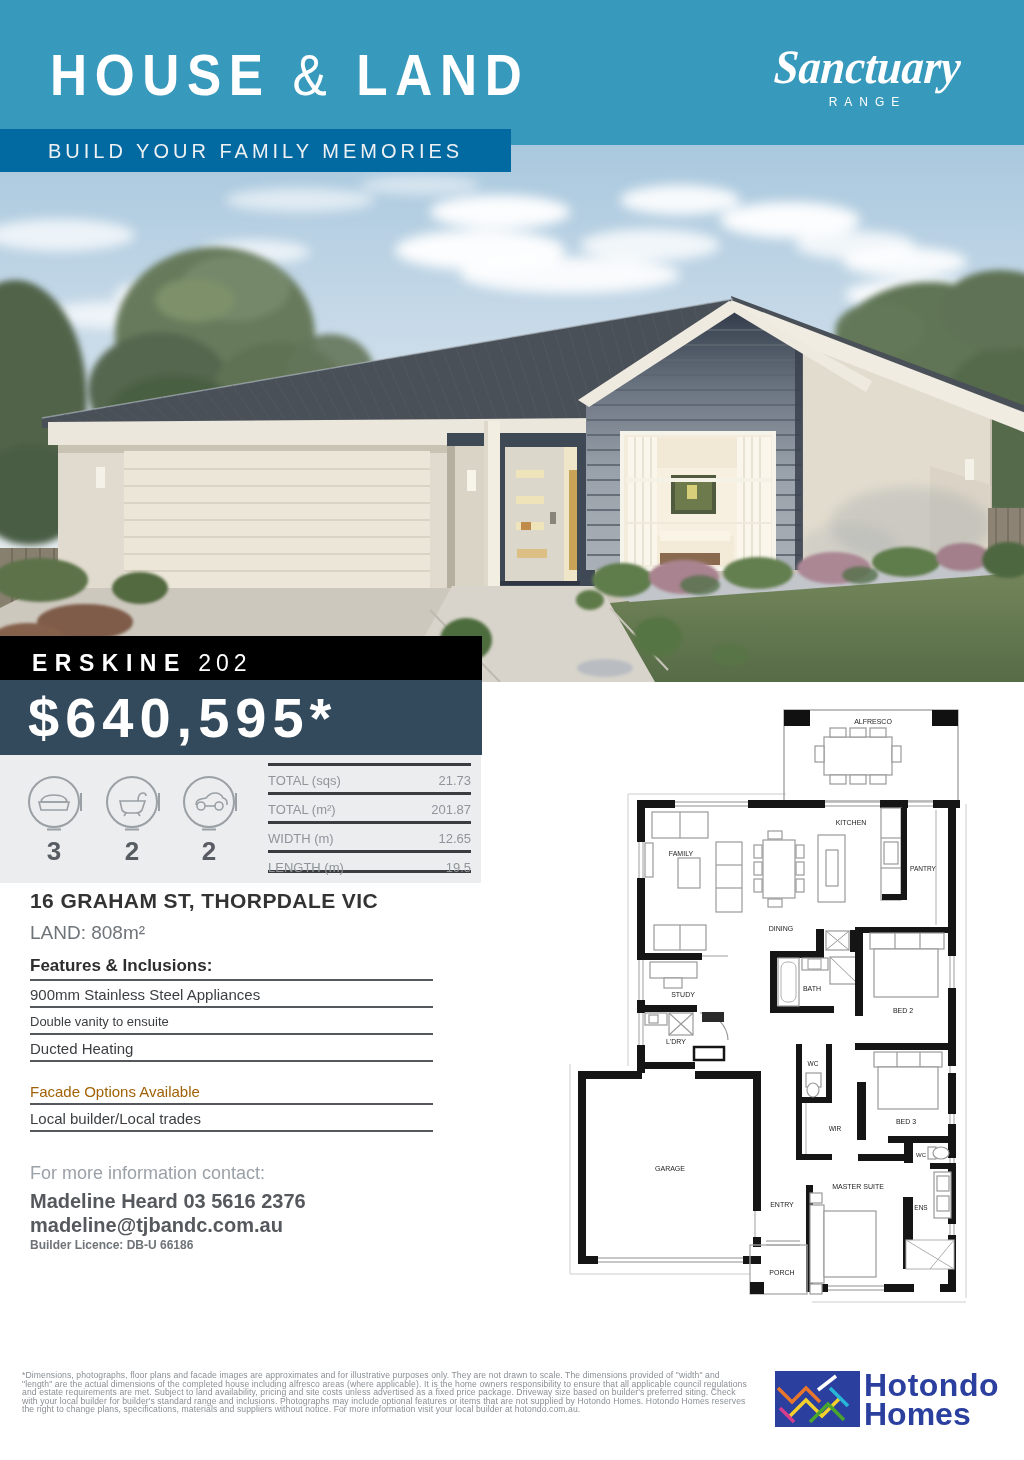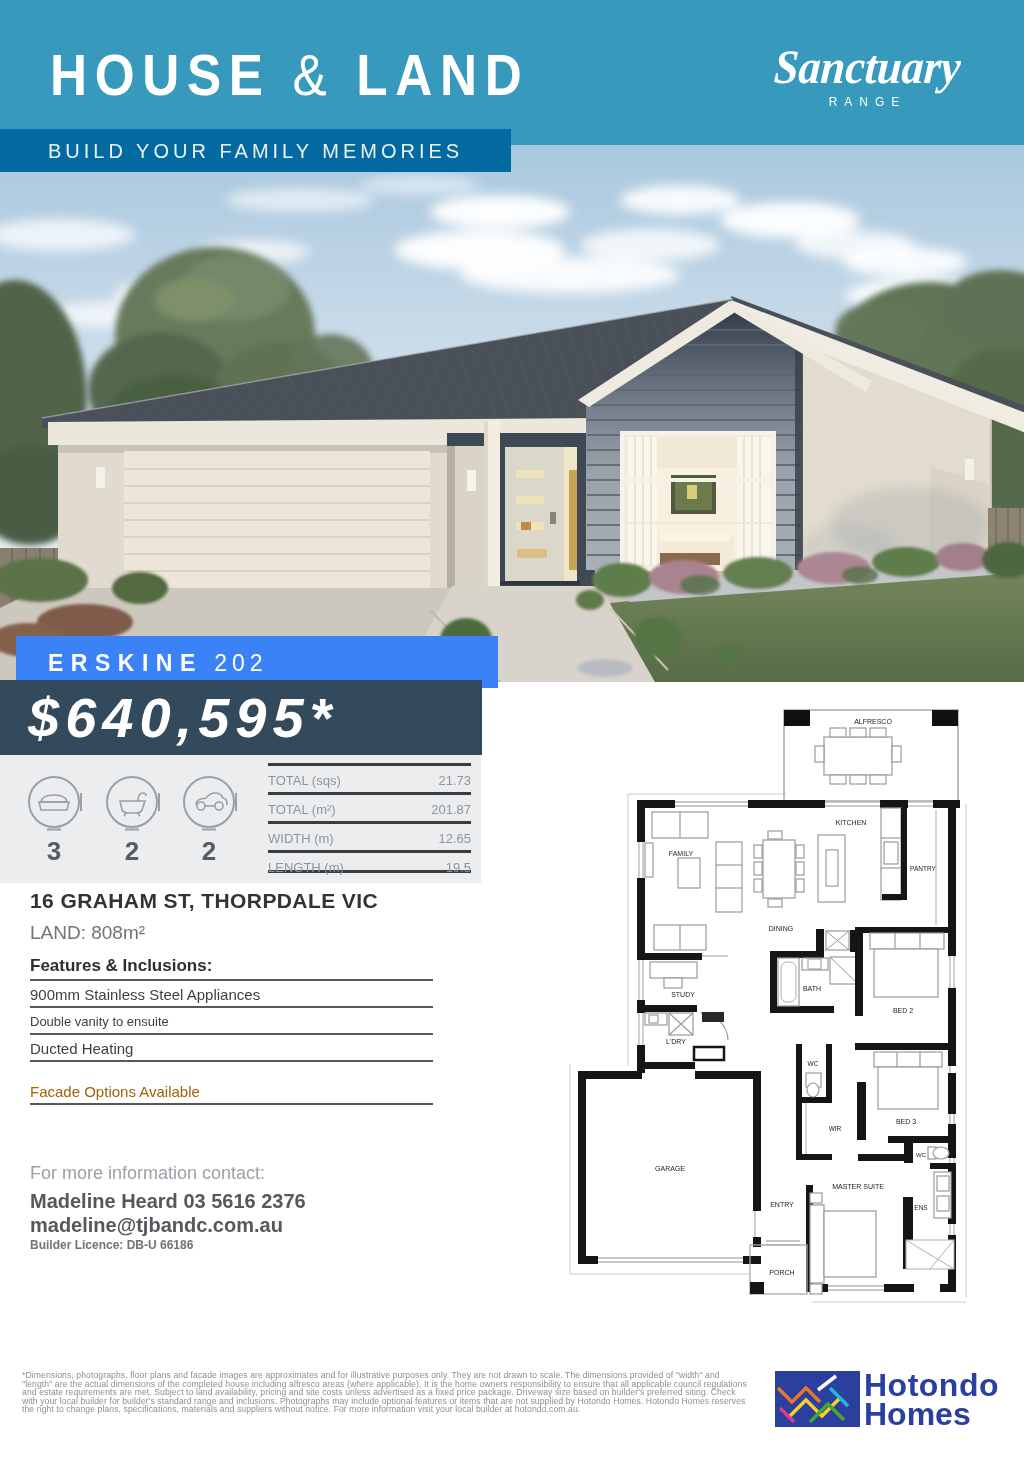--- a/index.html
+++ b/index.html
@@ -319,23 +319,23 @@
       <ellipse cx="658" cy="637" rx="24" ry="20" fill="#567544"></ellipse>
       <ellipse cx="590" cy="600" rx="14" ry="10" fill="#5f7a4a"></ellipse>
       <ellipse cx="730" cy="655" rx="18" ry="11" fill="#587546"></ellipse>
       <ellipse cx="420" cy="662" rx="40" ry="12" fill="#b5b9bf"></ellipse>
       <ellipse cx="605" cy="668" rx="28" ry="9" fill="#b9bdc2"></ellipse>
     </g>
   </svg>
 
   <div class="abs" style="left:0;top:129px;width:511px;height:43px;background:#0369a1;color:#eef1f3;font-size:20px;letter-spacing:4px;line-height:44px;padding-left:48px;z-index:5;">BUILD YOUR FAMILY MEMORIES</div>
 
-  <div class="abs" style="left:16px;top:636px;width:482px;height:52px;background:#3b82f6;color:#fff;line-height:44px;padding-left:32px;padding-top:5px;font-size:23px;z-index:5;box-sizing:border-box;"><span style="font-weight:bold;letter-spacing:7.5px;">ERSKINE</span><span style="letter-spacing:5px;"> 202</span></div>
-
-  <div class="abs" style="left:0;top:680px;width:482px;height:75px;background:#33495c;color:#fff;z-index:5;font-style:italic;">
+  <div class="abs" style="left:0;top:636px;width:482px;height:52px;background:#000000;color:#fff;line-height:44px;padding-left:32px;padding-top:5px;font-size:23px;z-index:5;box-sizing:border-box;"><span style="font-weight:bold;letter-spacing:7.5px;">ERSKINE</span><span style="letter-spacing:5px;"> 202</span></div>
+
+  <div class="abs" style="left:0;top:680px;width:482px;height:75px;background:#33495c;color:#fff;z-index:5;">
     <div style="position:absolute;left:28px;top:5px;font-size:56px;font-weight:bold;letter-spacing:6px;">$640,595*</div>
   </div>
 
   <div class="abs" style="left:0;top:755px;width:481px;height:128px;background:#ebedee;"></div>
 
   <svg class="abs" style="left:0;top:755px;" width="260" height="128" viewBox="0 0 260 128">
     <g fill="none" stroke="#9aa0a5" stroke-width="2">
       <circle cx="54" cy="47" r="25"></circle>
       <circle cx="132" cy="47" r="25"></circle>
       <circle cx="209" cy="47" r="25"></circle>
@@ -381,20 +381,21 @@
   <div class="abs" style="left:30px;top:889px;font-size:21px;font-weight:bold;color:#333;letter-spacing:0.4px;">16 GRAHAM ST, THORPDALE VIC</div>
 
   <div class="abs" style="left:30px;top:922px;font-size:19px;color:#6e7478;">LAND: 808m²</div>
 
   <div class="abs" style="left:30px;top:956px;width:403px;">
     <div style="font-size:17px;font-weight:bold;color:#2e2e2e;border-bottom:2px solid #55585c;padding-bottom:4px;line-height:19px;">Features &amp; Inclusions:</div>
     <div style="font-size:15px;color:#3c3f42;border-bottom:2px solid #55585c;padding:6px 0 4px 0;line-height:15px;">900mm Stainless Steel Appliances</div>
     <div style="font-size:13px;color:#3c3f42;border-bottom:2px solid #55585c;padding:6px 0 4px 0;line-height:15px;">Double vanity to ensuite</div>
     <div style="font-size:15px;color:#3c3f42;border-bottom:2px solid #55585c;padding:6px 0 4px 0;line-height:15px;">Ducted Heating</div>
     <div style="font-size:15px;color:#a16207;border-bottom:2px solid #55585c;padding:22px 0 4px 0;line-height:15px;">Facade Options Available</div>
+    <div style="font-size:15px;color:#3c3f42;border-bottom:2px solid #55585c;padding:6px 0 4px 0;line-height:15px;">Local builder/Local trades</div>
   </div>
 
   <div class="abs" style="left:30px;top:1163px;font-size:18px;color:#9ba1a8;">For more information contact:</div>
   <div class="abs" style="left:30px;top:1189px;font-size:20px;font-weight:bold;color:#55585c;line-height:24px;">Madeline Heard 03 5616 2376<br>madeline@tjbandc.com.au</div>
   <div class="abs" style="left:30px;top:1238px;font-size:12px;font-weight:bold;color:#6e7478;">Builder Licence: DB-U 66186</div>
 
   <svg class="abs" style="left:560px;top:690px;" width="420" height="640" viewBox="560 690 420 640" font-family="Liberation Sans, sans-serif">
     <rect x="560" y="690" width="420" height="640" fill="#ffffff"></rect>
 
     <g stroke="#cccccc" stroke-width="1" fill="none">

